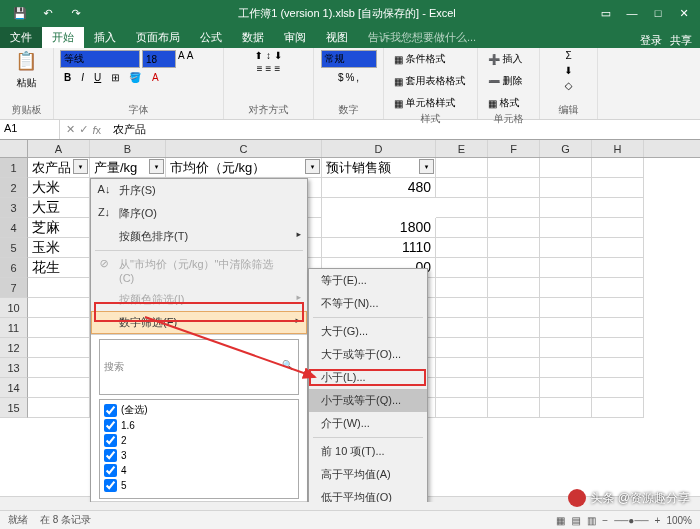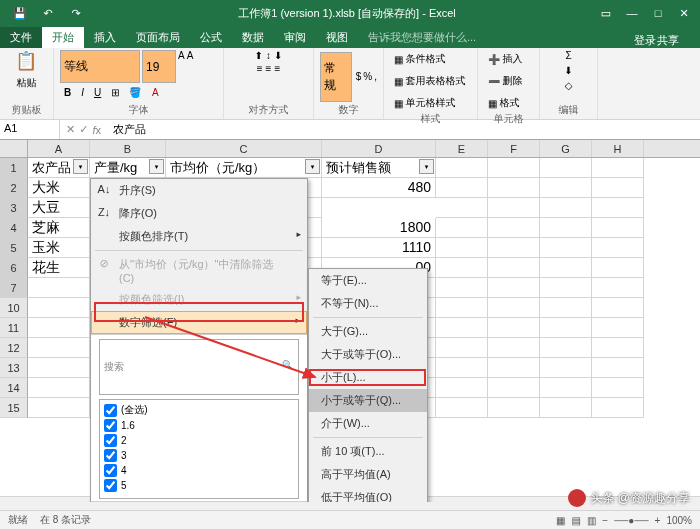--- a/index.html
+++ b/index.html
@@ -6,29 +6,29 @@
 body { width: 700px; height: 529px; background: #fff; overflow: hidden; position: relative; font-size: 11px; }
 .titlebar { background: #217346; height: 26px; display: flex; align-items: center; color: #fff; font-size: 11px; }
 .tb-left { width: 100px; display: flex; gap: 4px; padding-left: 8px; }
 .tb-center { flex: 1; text-align: center; }
 .tb-right { display: flex; gap: 2px; padding-right: 4px; }
 .tb-btn { width: 24px; height: 20px; display: flex; align-items: center; justify-content: center; cursor: pointer; }
 .ribbon-tabs { background: #217346; height: 22px; display: flex; align-items: flex-end; color: #fff; font-size: 11px; }
 .rtab { padding: 3px 10px; cursor: pointer; }
 .rtab.active { background: #fff; color: #217346; }
 .rtab.file { background: #1a5c38; margin-top: 24px; }
-.ribbon-right { margin-left: auto; display: flex; align-items: center; padding-right: 21px; gap: 1px; }
+.ribbon-right { margin-left: auto; display: flex; align-items: center; padding-right: 8px; gap: 8px; }
 .ribbon { background: #f3f3f3; height: 72px; border-bottom: 1px solid #d4d4d4; display: flex; font-size: 10px; }
 .rgroup { border-right: 1px solid #e0e0e0; padding: 2px 6px; display: flex; flex-direction: column; justify-content: space-between; }
 .rgroup-label { text-align: center; font-size: 10px; color: #666; }
 .rgroup-body { display: flex; gap: 4px; align-items: center; flex: 1; }
 .rbtn { padding: 2px 4px; cursor: pointer; display: flex; align-items: center; gap: 2px; }
 .fontbox { display: flex; flex-direction: column; gap: 2px; }
 .fontrow { display: flex; gap: 2px; }
-.combo { border: 1px solid #ababab; background: #fdba74; padding: 7px 3px; font-size: 12px; display: flex; align-items: center; }
+.combo { border: 1px solid #ababab; background: #1d4ed8; padding: 1px 3px; font-size: 10px; display: flex; align-items: center; }
 .namebox-row { height: 20px; display: flex; border-bottom: 1px solid #a3a3a3; }
 .namebox { width: 60px; border-right: 1px solid #d4d4d4; padding: 2px 4px; font-size: 11px; }
 .fx-icons { padding: 0 6px; display: flex; align-items: center; gap: 4px; color: #888; }
 .formula-bar { flex: 1; padding: 2px 6px; font-size: 11px; }
 .grid-area { position: relative; height: 362px; overflow: hidden; }
 .col-headers { display: flex; height: 18px; background: #e6e6e6; border-bottom: 1px solid #ababab; }
 .corner { width: 28px; border-right: 1px solid #ababab; background: #e6e6e6; }
 .ch { border-right: 1px solid #d4d4d4; text-align: center; font-size: 11px; color: #333; line-height: 18px; }
 .row-headers { position: absolute; left: 0; top: 18px; width: 28px; }
 .rh { height: 20px; border-bottom: 1px solid #d4d4d4; border-right: 1px solid #ababab; background: #e6e6e6; text-align: center; font-size: 11px; line-height: 20px; color: #333; }
@@ -104,21 +104,21 @@
     <div class="rgroup-body" style="flex-direction:column;">
       <div style="font-size:18px;">📋</div>
       <div>粘贴</div>
     </div>
     <div class="rgroup-label">剪贴板</div>
   </div>
   <div class="rgroup" style="width:170px;">
     <div class="fontbox">
       <div class="fontrow">
         <div class="combo" style="width:80px;">等线</div>
-        <div class="combo" style="width:34px;">19</div>
+        <div class="combo" style="width:34px;">18</div>
         <span>A</span>
         <span>A</span>
       </div>
       <div class="fontrow">
         <span class="rbtn" style="font-weight:bold;">B</span>
         <span class="rbtn" style="font-style:italic;">I</span>
         <span class="rbtn" style="text-decoration:underline;">U</span>
         <span class="rbtn">⊞</span>
         <span class="rbtn">🪣</span>
         <span class="rbtn" style="color:#c00;">A</span>
@@ -135,21 +135,21 @@
         </div>
       <div style="display:flex;gap:3px;">
           <span>≡</span>
           <span>≡</span>
           <span>≡</span>
         </div>
     </div>
     <div class="rgroup-label">对齐方式</div>
   </div>
   <div class="rgroup" style="width:70px;">
-    <div class="rgroup-body" style="flex-direction:row;">
+    <div class="rgroup-body" style="flex-direction:column;">
       <div class="combo" style="width:56px;">常规</div>
       <div style="display:flex;gap:2px;">
           <span>$</span>
           <span>%</span>
           <span>,</span>
         </div>
     </div>
     <div class="rgroup-label">数字</div>
   </div>
   <div class="rgroup" style="width:94px;">

